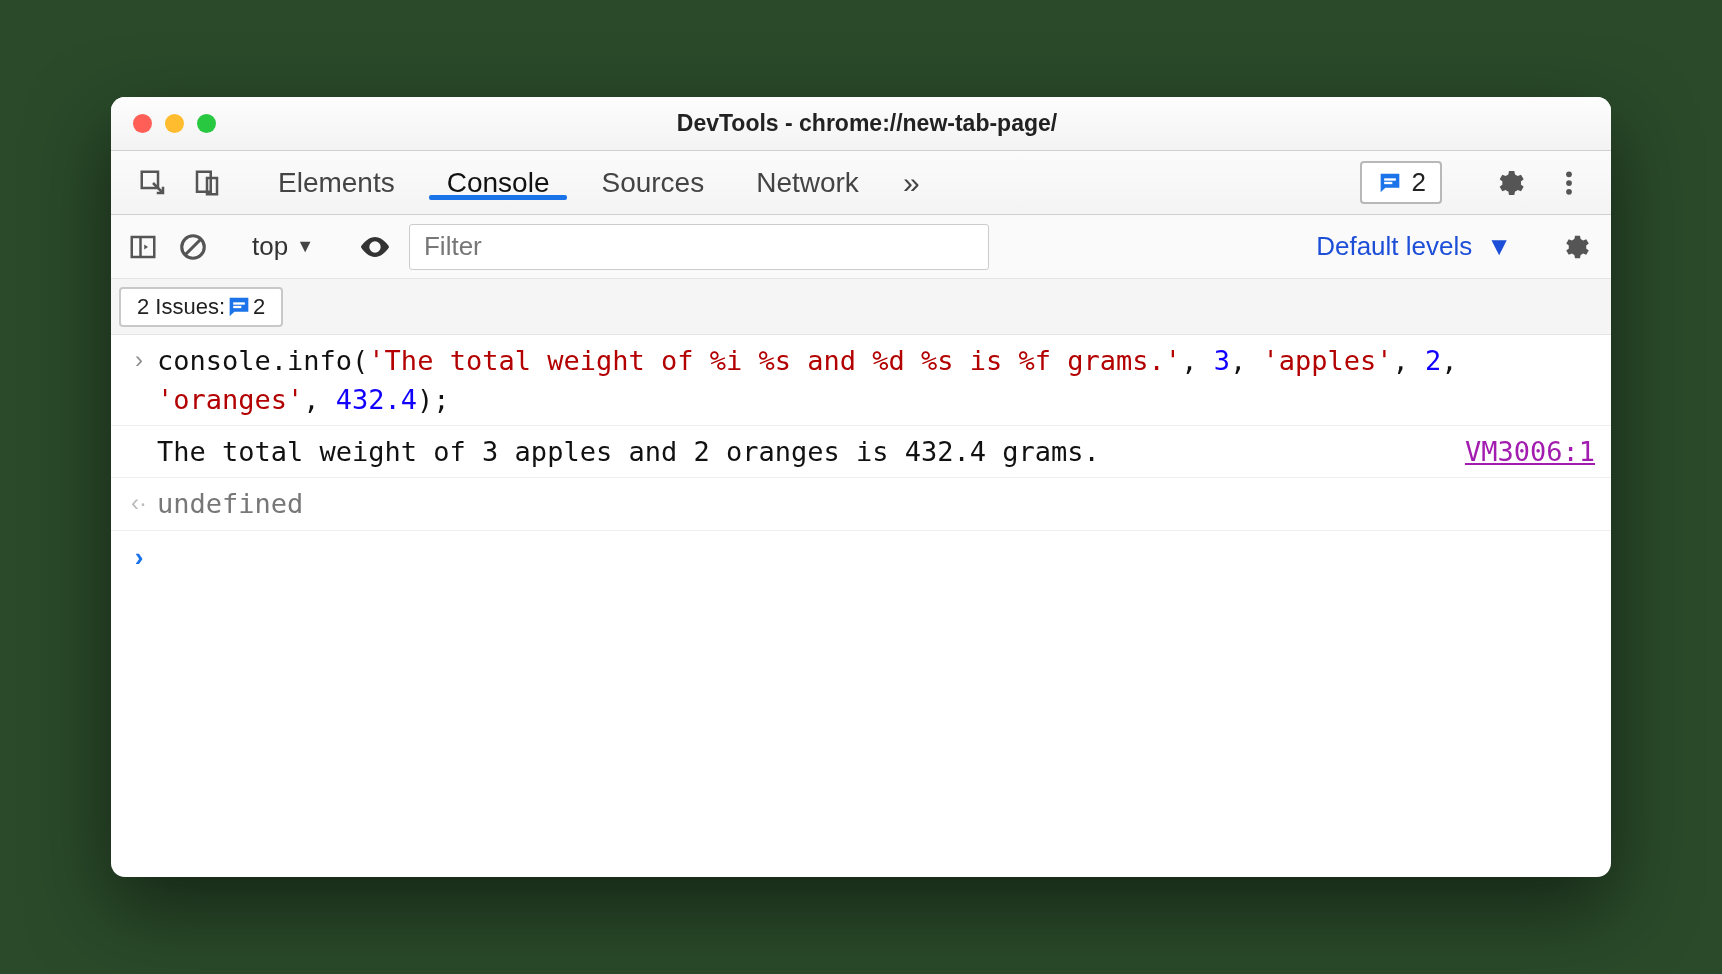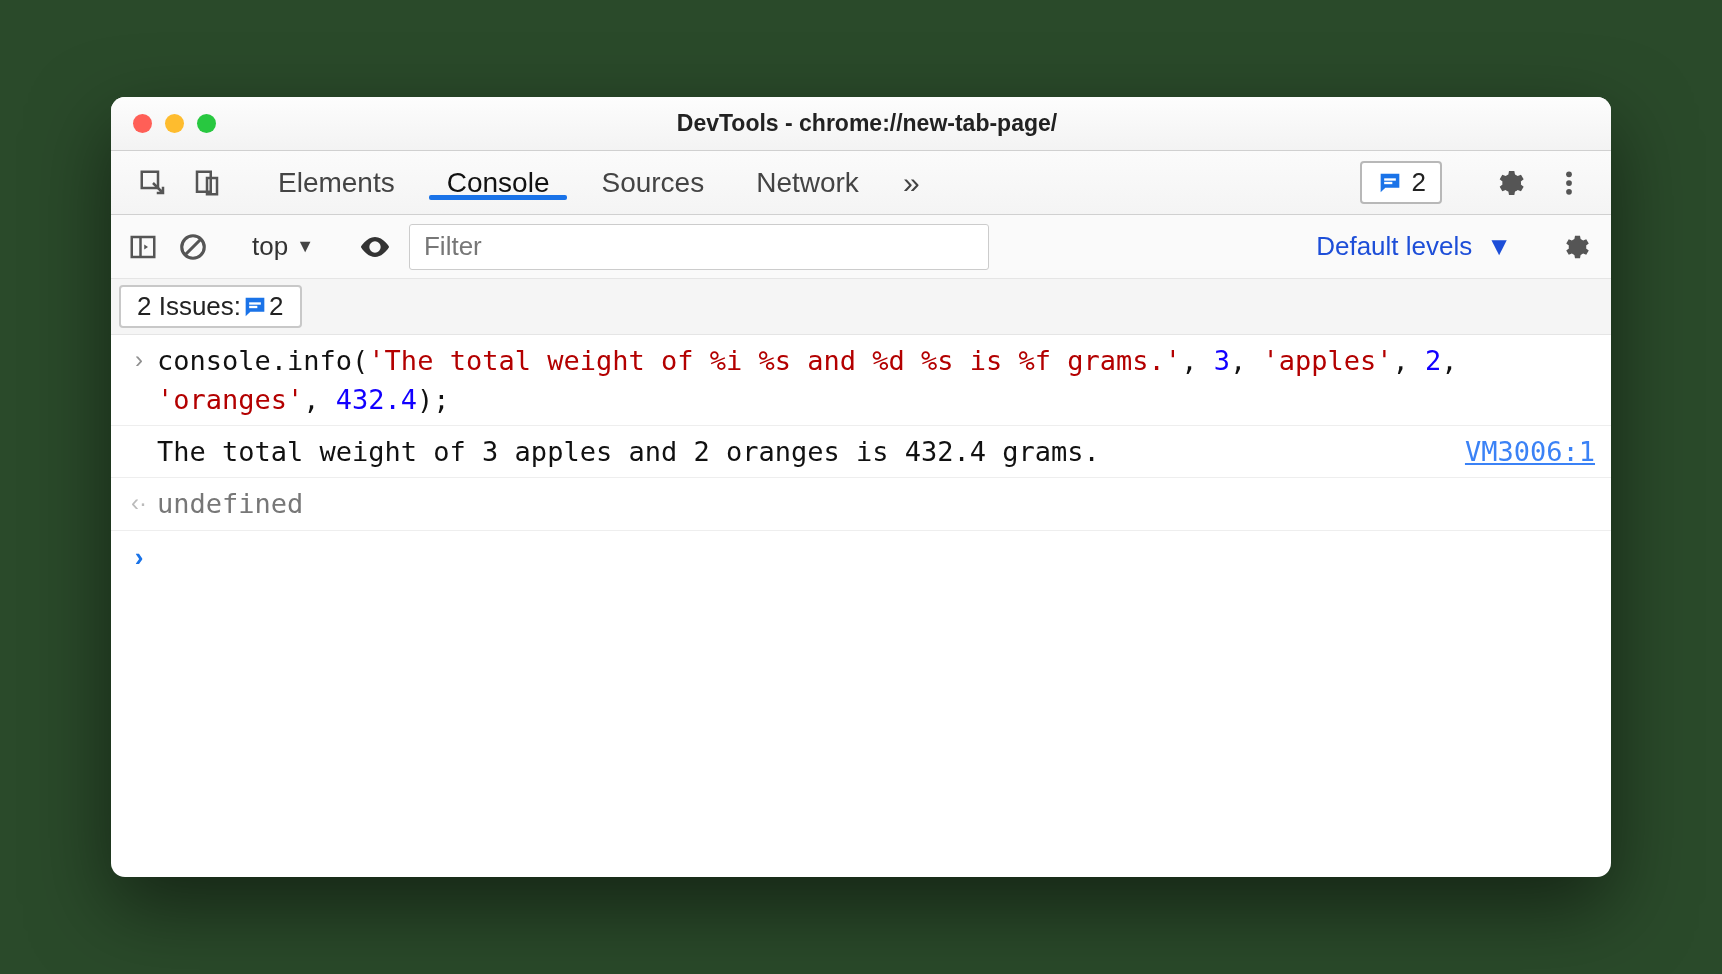--- a/index.html
+++ b/index.html
@@ -138,21 +138,21 @@
   .issues-row {
     height:56px;
     background:#f5f5f5;
     border-bottom:1px solid #e5e5e5;
     display:flex; align-items:center;
     padding:0 8px;
   }
   .issues-chip {
     display:flex; align-items:center; 
     background:#fff; border:2px solid #c8c8c8; border-radius:4px;
-    padding:4px 16px; font-size:26px; color:#222;
+    padding:4px 16px; font-size:22px; color:#222;
   }
   
   .console {
     flex:1; overflow:auto;
     font-family: "SF Mono", Menlo, Consolas, monospace;
     font-size:27px;
     line-height:1.45;
   }
   .row {
     display:flex; align-items:flex-start;
@@ -161,21 +161,21 @@
   }
   .gutter {
     width:36px; flex:none;
     color:#909090; font-size:24px;
     padding-top:2px;
     text-align:center;
     font-family: -apple-system, sans-serif;
   }
   .content { flex:1; white-space:pre-wrap; word-break:break-word; }
   .src-link {
-    margin-left:auto; color:#3b82f6; text-decoration:underline; padding-left:20px;
+    margin-left:auto; color:#a21caf; text-decoration:underline; padding-left:20px;
     white-space:nowrap; cursor:pointer;
   }
   .tok-obj { color:#111; }
   .tok-fn  { color:#111; }
   .tok-str { color:#b30000; }
   .tok-num { color:#1200ff; }
   .tok-pun { color:#111; }
   .undef   { color:#777; }
   .row.info .content { color:#111; }
   .row.return .gutter { color:#bbb; }

